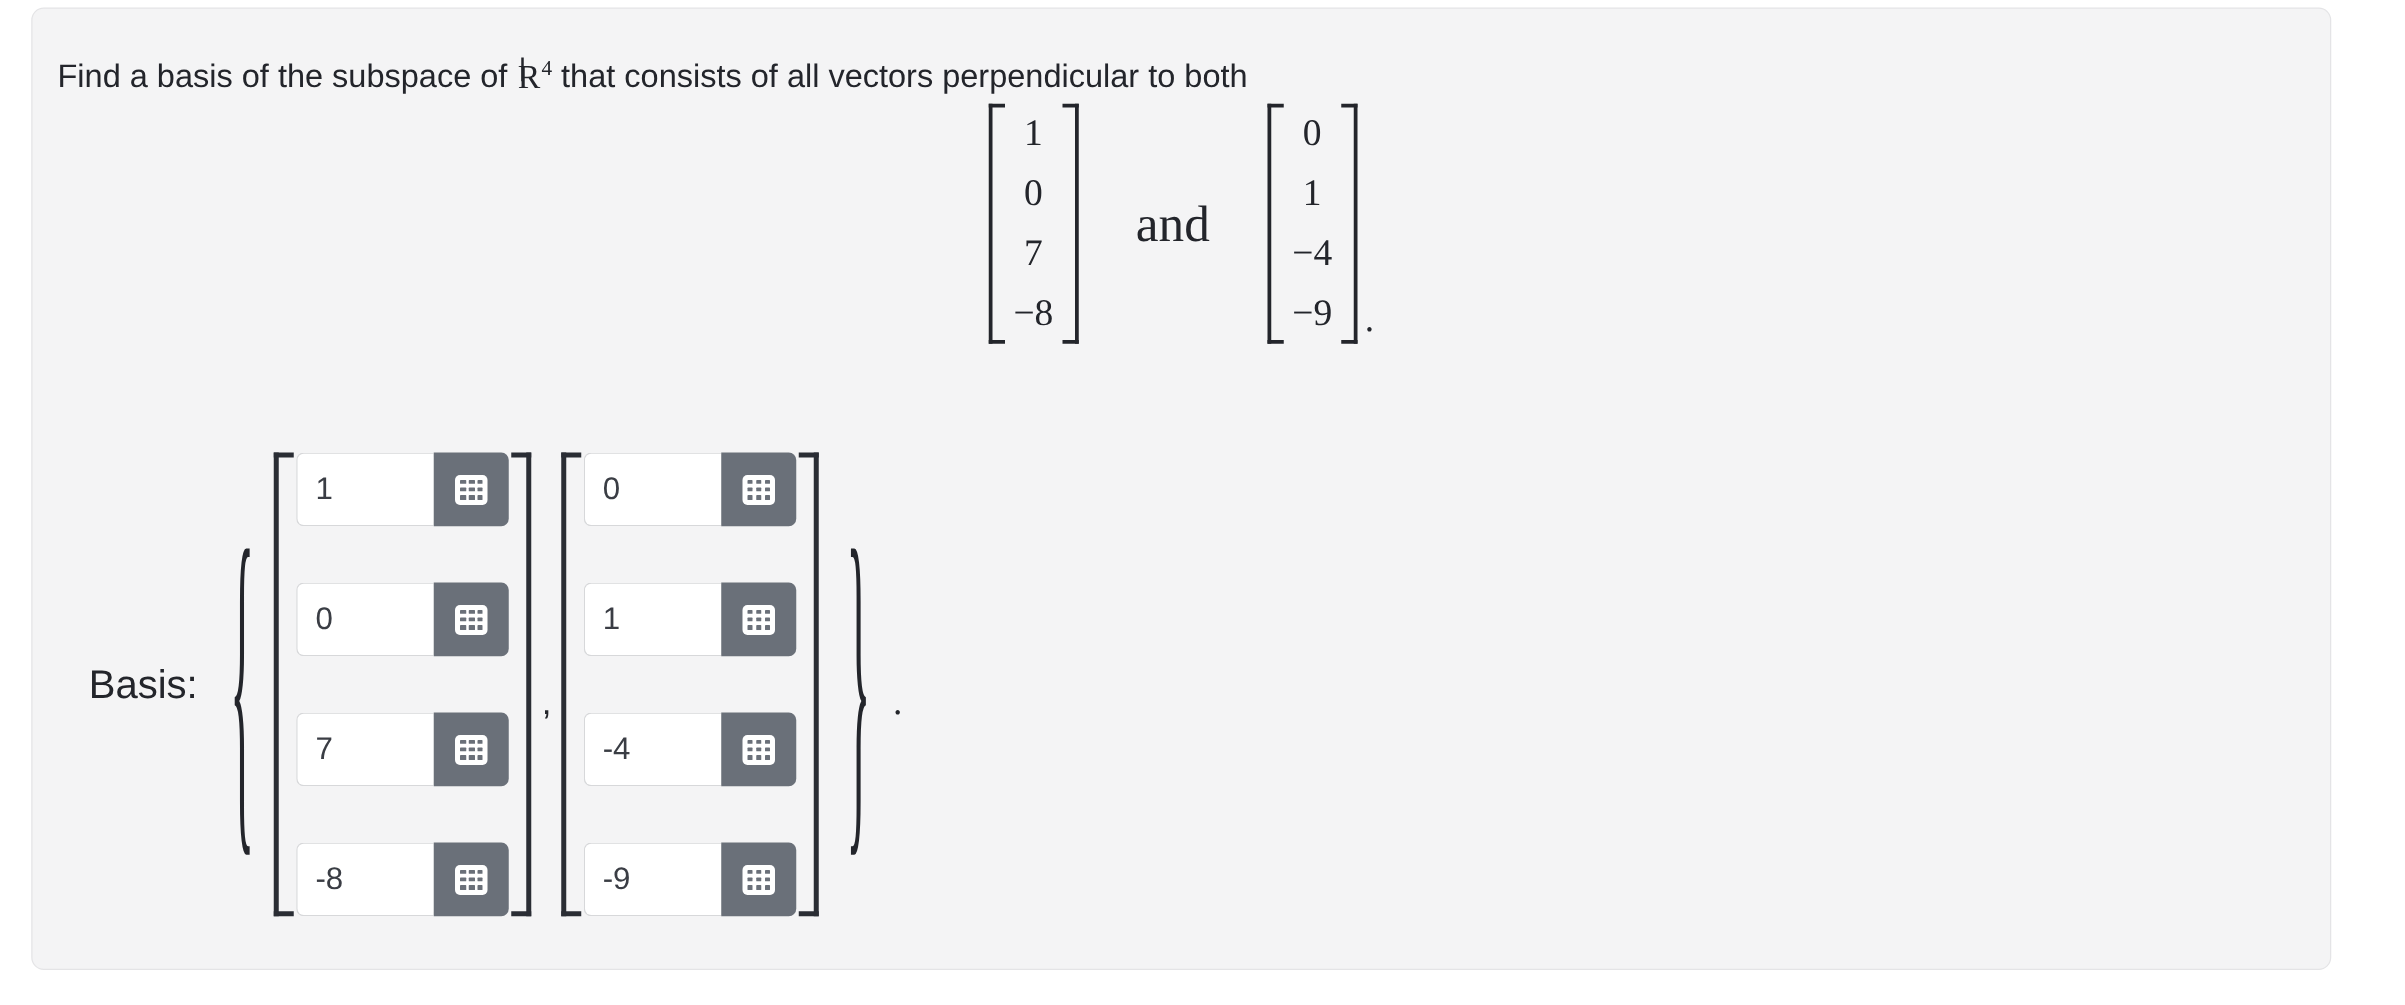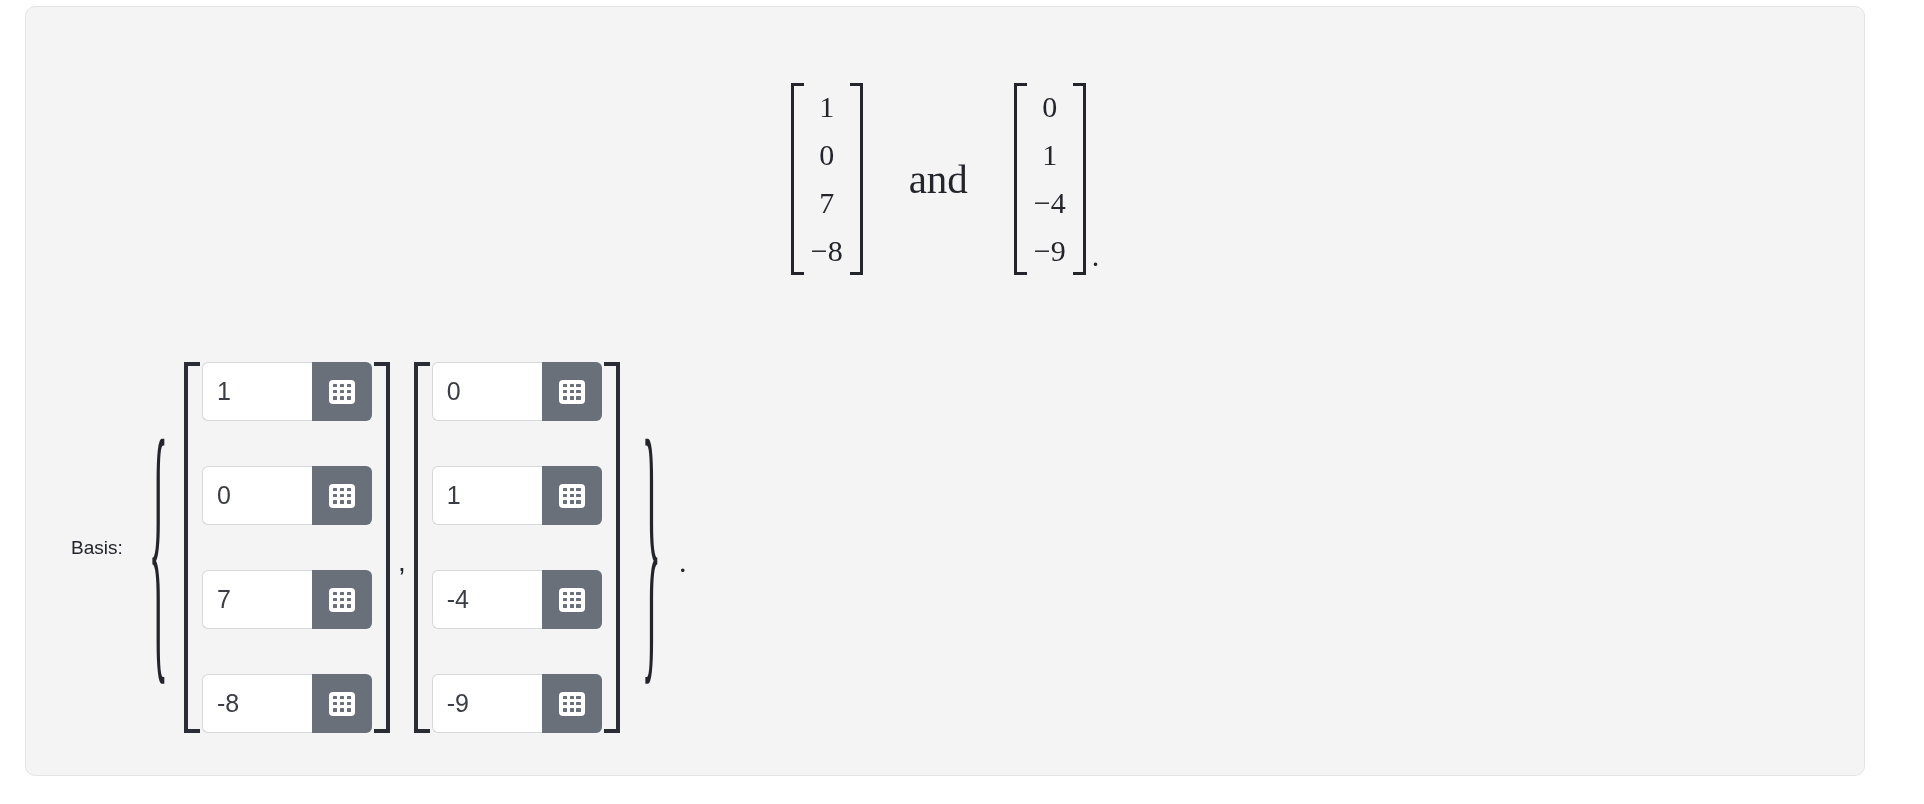--- a/index.html
+++ b/index.html
@@ -125,21 +125,21 @@
 
   
   .answer-row {
     position: absolute;
     left: 45px;
     top: 355px;
     display: flex;
     align-items: center;
   }
   .basis-label {
-    font-size: 19px;
+    font-size: 32px;
     color: #23252b;
     font-family: "Liberation Sans", sans-serif;
     margin-right: 10px;
     white-space: nowrap;
   }
   .brace {
     font-family: "Liberation Serif", serif;
     font-size: 40px;
     color: #23252b;
     line-height: 1;
@@ -243,20 +243,21 @@
     top: 14px;
     padding-left: 2px;
   }
 </style>
 </head>
 <body>
 
 <div class="page">
   <div class="question-card">
 
+    <div class="prompt"><span>Find a basis of the subspace of </span><span class="bbR mathvar"><span class="bbR-stem"></span><span>R</span></span><span class="sup">4</span><span> that consists of all vectors perpendicular to both</span></div>
 
     <div class="display-math">
       <div class="vec">
         <span class="row">1</span>
         <span class="row">0</span>
         <span class="row">7</span>
         <span class="row">−8</span>
       </div>
       <span class="and-word">and</span>
       <div class="vec">

